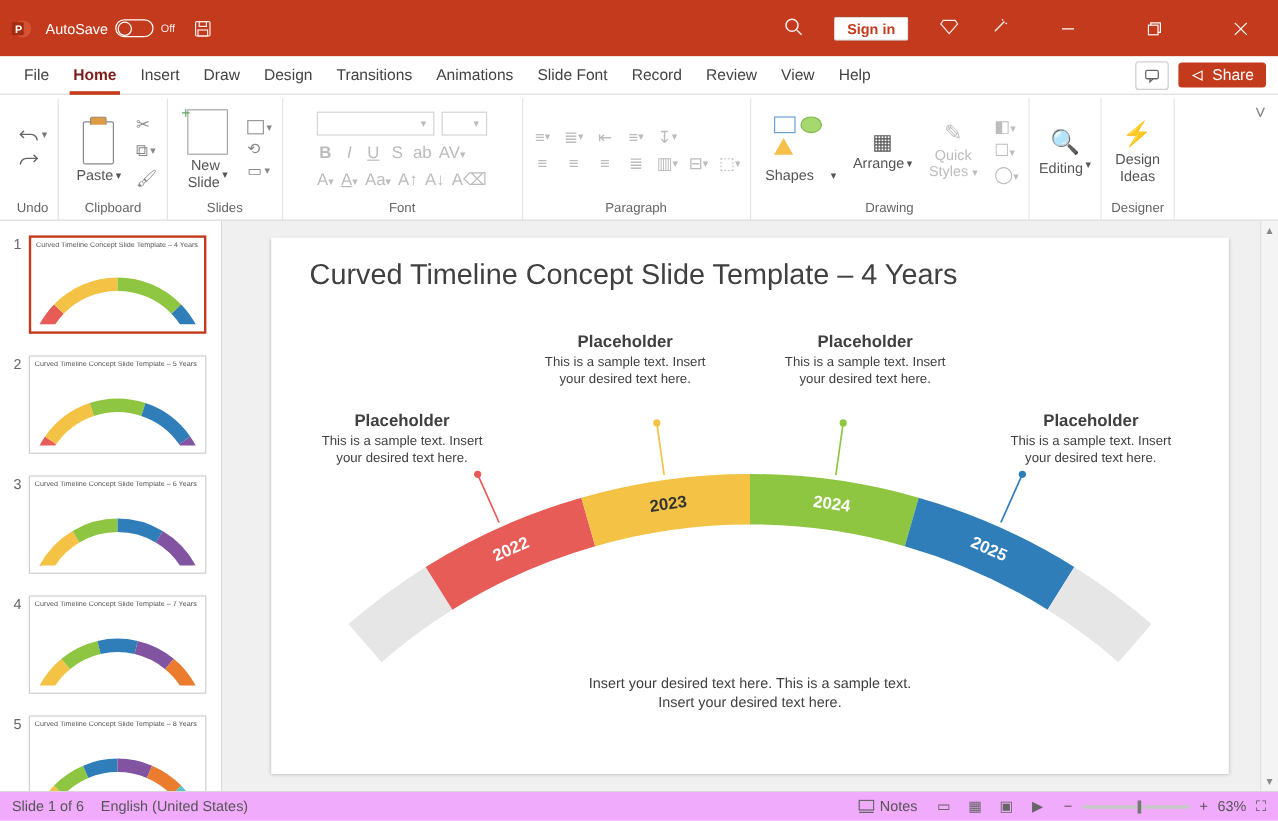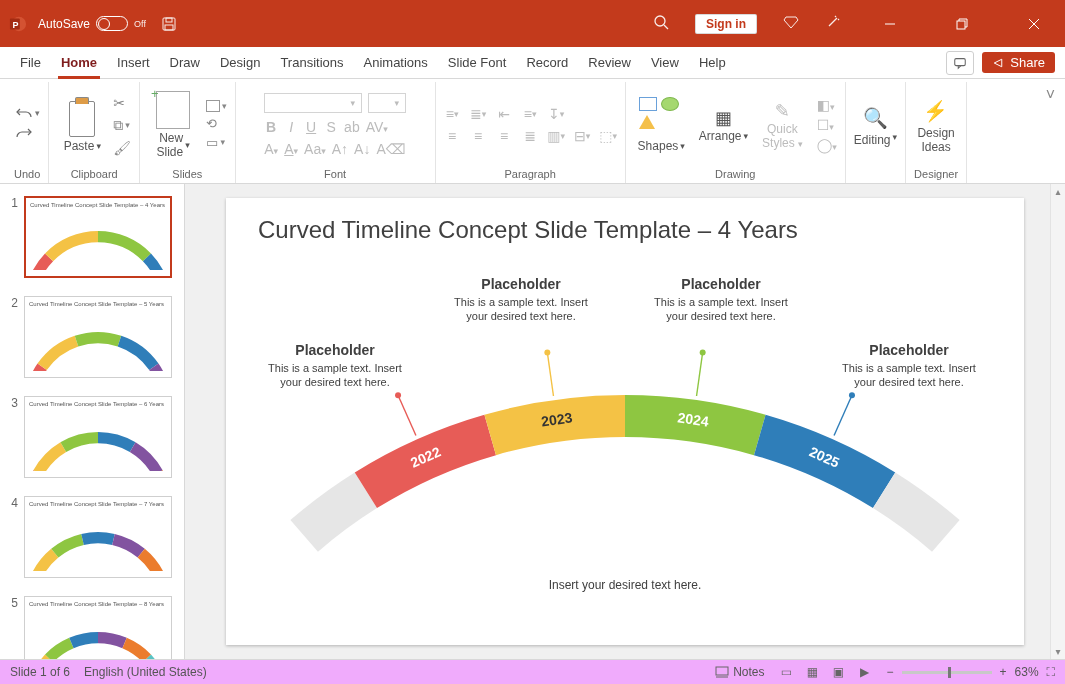--- a/index.html
+++ b/index.html
@@ -326,21 +326,21 @@
   </div>
 
   <div class="group">
     <div class="group-body drawing-body">
       <div class="draw-vbtn">
         <div class="shape-gallery">
             <span class="shp"></span>
             <span class="shp c"></span>
             <span class="shp t"></span>
           </div>
-        <span style="display:flex;align-items:center;gap:2px;margin-top:2px;">
+        <span style="display:flex;align-items:center;gap:14px;margin-top:2px;">
             <span>Shapes</span>
             <span class="dd">▾</span>
           </span>
       </div>
       <div class="draw-vbtn">
         <span class="top">▦</span>
         <span style="display:flex;align-items:center;gap:2px;">
             <span>Arrange</span>
             <span class="dd">▾</span>
           </span>
@@ -507,21 +507,21 @@
           <path d="M258.4249485333305,109.75653507145739 A510,510 0 0 1 399.00000000000006,90 L399.00000000000006,132 A468,468 0 0 0 270.00171747764443,150.12952630086676 Z" fill="#F4C245"></path>
           <text class="yr dark" x="330.94435363052804" y="115.75891438537207" text-anchor="middle" dominant-baseline="middle" transform="rotate(-8 330.94435363052804 115.75891438537207)">2023</text>
           <path d="M399.00000000000006,90 A510,510 0 0 1 539.5750514666696,109.75653507145739 L527.9982825223556,150.12952630086676 A468,468 0 0 0 399.00000000000006,132 Z" fill="#8EC641"></path>
           <text class="yr" x="467.05564636947213" y="115.75891438537212" text-anchor="middle" dominant-baseline="middle" transform="rotate(8 467.05564636947213 115.75891438537212)">2024</text>
           <path d="M539.5750514666696,109.75653507145739 A510,510 0 0 1 669.2588247589345,167.49547096022275 L647.0022156611399,203.11349099879266 A468,468 0 0 0 527.9982825223556,150.12952630086676 Z" fill="#2F7EB9"></path>
           <text class="yr" x="597.8942184640663" y="153.27627121276817" text-anchor="middle" dominant-baseline="middle" transform="rotate(24 597.8942184640663 153.27627121276817)">2025</text>
           <path d="M669.2588247589345,167.49547096022275 A510,510 0 0 1 733.5901047851587,215.09811408638626 L706.0356255675574,246.7959164557427 A468,468 0 0 0 647.0022156611399,203.11349099879266 Z" fill="#E6E6E6"></path>
         </svg>
 
       <div class="desc">
-        <br>
+        <span>Insert your desired text here. This is a sample text.</span><br>
         <span>Insert your desired text here.</span>
       </div>
     </div>
 
     <div class="vscroll">
       <span class="arrow">▴</span>
       <span class="track"></span>
       <span class="arrow">▾</span>
     </div>
   </div>

